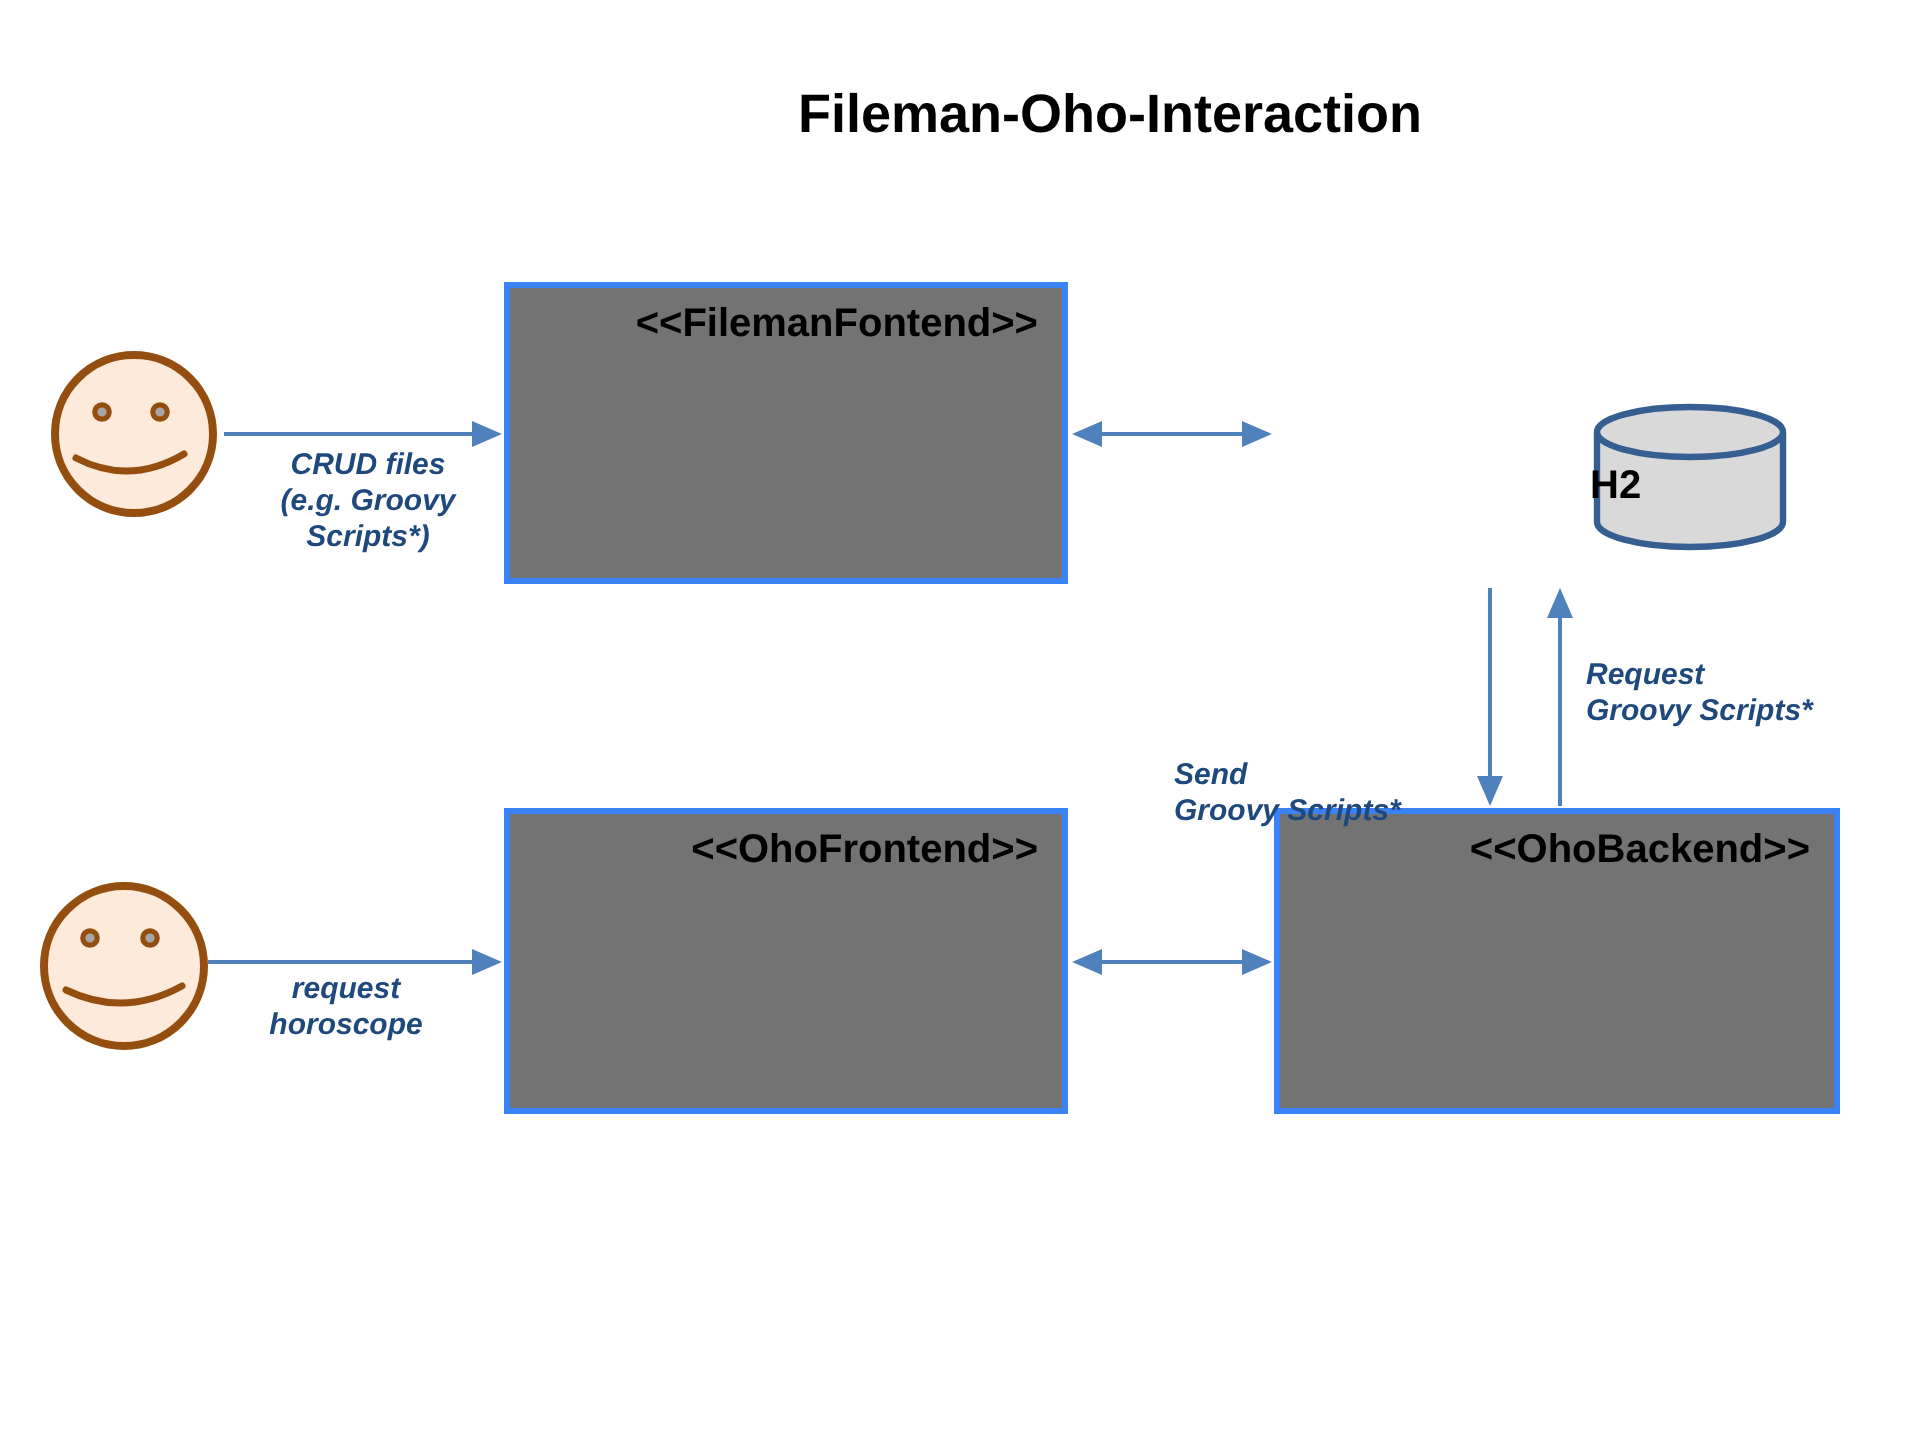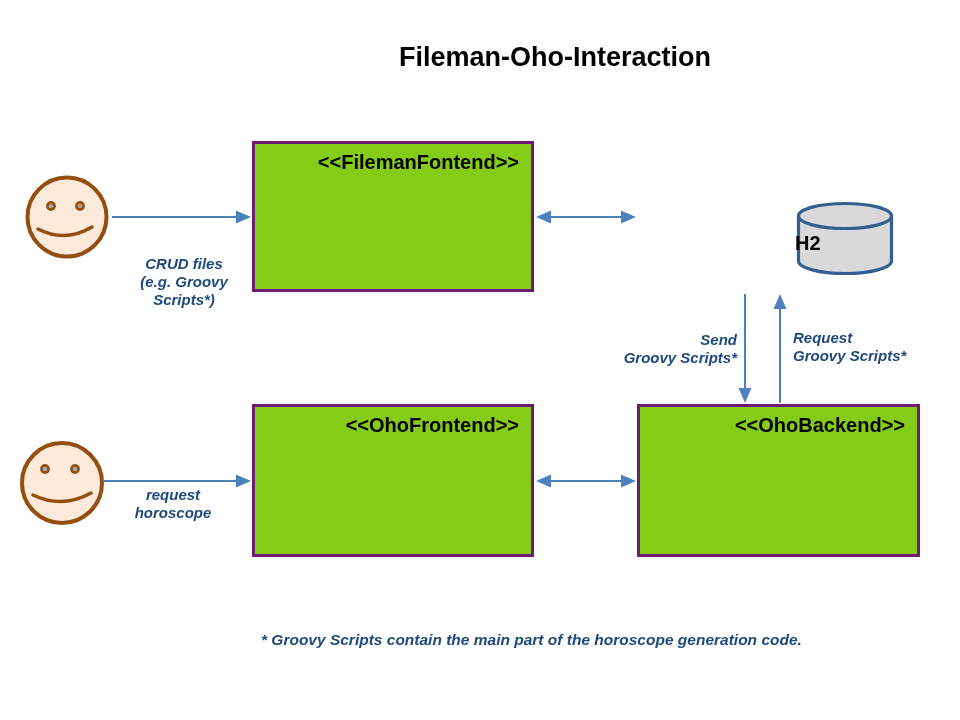--- a/index.html
+++ b/index.html
@@ -7,34 +7,34 @@
     position:relative;width:960px;height:720px;background:#ffffff;overflow:hidden;
     font-family:"Liberation Sans", sans-serif;
     padding-left:36px;
   }
   .title{
     position:absolute;left:280px;top:42px;width:550px;
     text-align:center;font-size:27px;font-weight:bold;color:#000000;
     letter-spacing:0px;
   }
   .node{
-    position:absolute;background:#84cc16;border:3px solid #701a75;
+    position:absolute;background:#737373;border:3px solid #3b82f6;
     box-sizing:border-box;
   }
   .node-label{
     position:absolute;top:7px;right:12px;left:8px;
     text-align:right;font-size:20px;font-weight:bold;color:#000000;
     white-space:nowrap;
   }
   .edge-label{
     position:absolute;color:#1f497d;font-weight:bold;font-style:italic;
     font-size:15px;line-height:18px;white-space:pre-line;
   }
   .center{text-align:center;}
-  .right{text-align:right;}
+  .right{margin-top:48px;}
   .footnote{
     position:absolute;left:261px;top:631px;color:#1f497d;
     font-weight:bold;font-style:italic;font-size:15.5px;line-height:18.5px;
   }
   .footnote .l2{margin-left:11px;}
   .h2-label{
     position:absolute;left:795px;top:232px;width:100px;
     font-size:20px;font-weight:bold;color:#000000;
   }
   svg{position:absolute;overflow:visible;}
@@ -108,30 +108,29 @@
       <polygon points="536,481 551,474.5 551,487.5" stroke="none"></polygon>
       <polygon points="636,481 621,474.5 621,487.5" stroke="none"></polygon>
     </g>
 
     <g stroke="#4f81bd" fill="#4f81bd">
       <line x1="104" y1="481" x2="237" y2="481" stroke-width="2"></line>
       <polygon points="251,481 236,474.5 236,487.5" stroke="none"></polygon>
     </g>
   </svg>
 
-  <div class="edge-label center" style="left:114px;top:224px;width:140px;margin-top:31px;">CRUD files
+  <div class="edge-label center" style="left:114px;top:224px;width:140px;">CRUD files
 (e.g. Groovy
 Scripts*)</div>
 
   <div class="edge-label right" style="left:587px;top:331px;width:150px;">Send
 Groovy Scripts*</div>
 
   <div class="edge-label" style="left:793px;top:329px;width:170px;">Request
 Groovy Scripts*</div>
 
   <div class="edge-label center" style="left:103px;top:486px;width:140px;">request
 horoscope</div>
 
   <div class="footnote">
-    <div class="l1">* Groovy Scripts contain the main part of the horoscope generation code.</div>
   </div>
 
 </div>
 
 </body></html>

